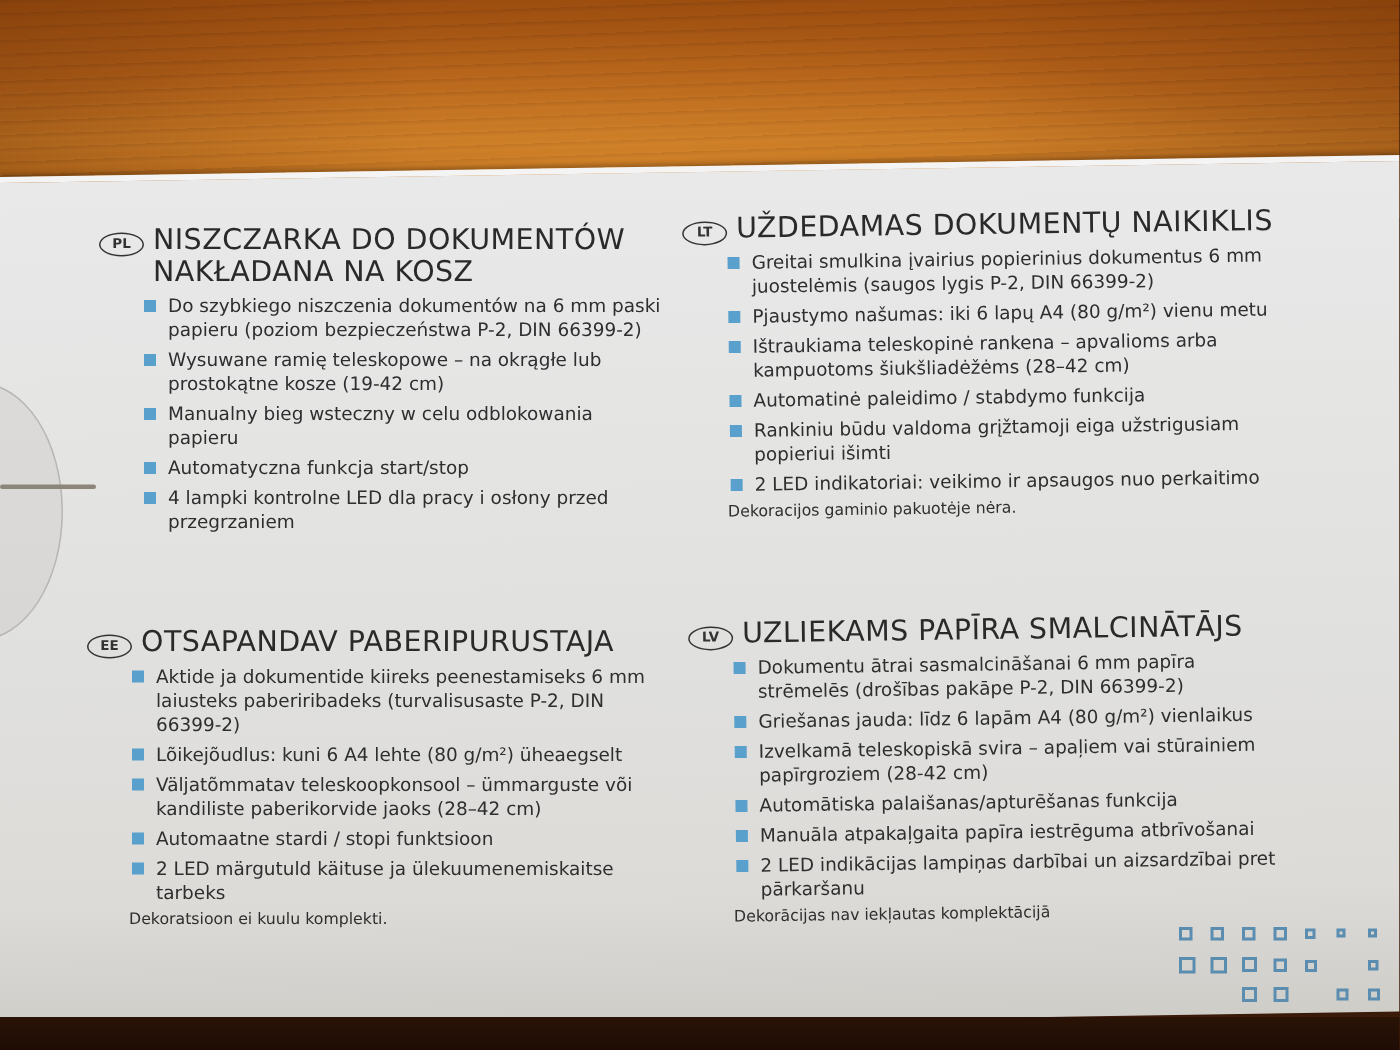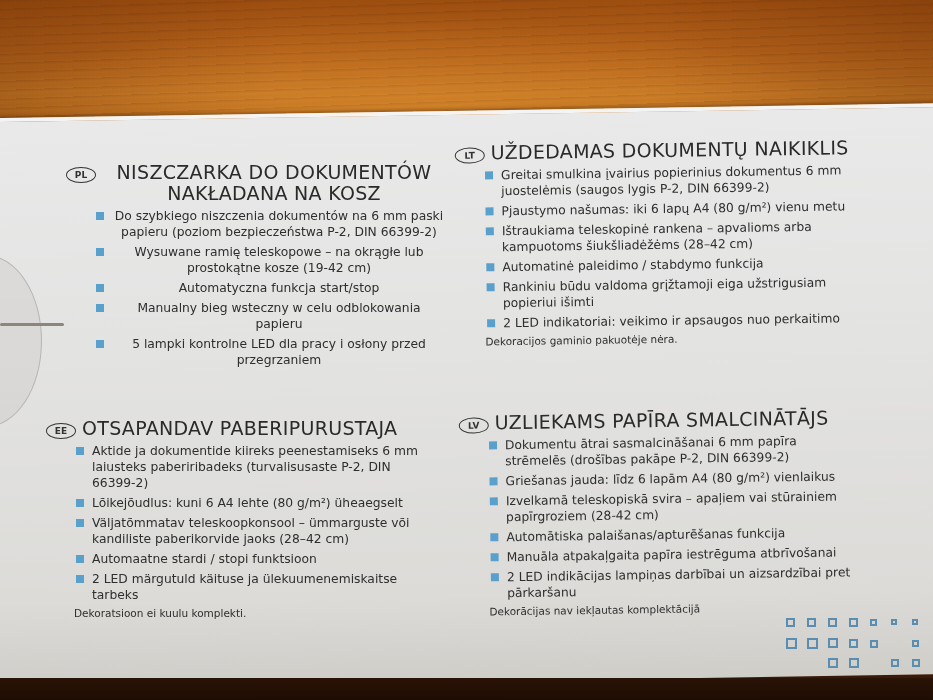--- a/index.html
+++ b/index.html
@@ -35,23 +35,23 @@
       position: absolute; left: -70px; top: 255px; width: 110px; height: 170px;
       border-radius: 50%;
       border: 1px solid #b8b6b2;
       background: rgba(200,198,194,0.35);
     }
     .left-slit {
       position: absolute; left: 0px; top: 323px; width: 64px; height: 3px;
       background: #8c857a; border-radius: 2px;
     }
     .section { position: absolute; color: #2b2b2b; }
-    .sec-pl { left: 66px; top: 162px; width: 380px; text-align: center; }
+    .sec-pl { left: 66px; top: 150px; width: 380px; }
     .sec-lt { left: 456px; top: 140px; width: 400px; transform: rotate(-0.8deg); }
-    .sec-ee { left: 46px; top: 418px; width: 380px; }
+    .sec-ee { left: 58px; top: 418px; width: 380px; }
     .sec-lv { left: 460px; top: 410px; width: 400px; transform: rotate(-0.8deg); }
     .title-row { display: flex; align-items: flex-start; }
     .lang-badge {
       display: inline-flex; align-items: center; justify-content: center;
       width: 28px; height: 14px; border: 1.2px solid #333; border-radius: 50%;
       font-size: 9px; font-weight: bold; margin-right: 6px; margin-top: 5px;
       flex: 0 0 auto; color: #333;
     }
     .title {
       font-size: 19px; line-height: 21px; letter-spacing: 0.3px; color: #2a2a2a;
@@ -83,23 +83,23 @@
 <div class="left-slit"></div>
 
 <div class="section sec-pl">
   <div class="title-row">
     <span class="lang-badge">PL</span>
     <span class="title">NISZCZARKA DO DOKUMENTÓW NAKŁADANA NA KOSZ</span>
   </div>
   <ul class="bullets">
     <li><span class="bullet-sq"></span><span>Do szybkiego niszczenia dokumentów na 6 mm paski papieru (poziom bezpieczeństwa P-2, DIN 66399-2)</span></li>
     <li><span class="bullet-sq"></span><span>Wysuwane ramię teleskopowe – na okrągłe lub prostokątne kosze (19-42 cm)</span></li>
+    <li><span class="bullet-sq"></span><span>Manualny bieg wsteczny w celu odblokowania papieru</span></li>
     <li><span class="bullet-sq"></span><span>Automatyczna funkcja start/stop</span></li>
-    <li><span class="bullet-sq"></span><span>Manualny bieg wsteczny w celu odblokowania papieru</span></li>
-    <li><span class="bullet-sq"></span><span>5 lampki kontrolne LED dla pracy i osłony przed przegrzaniem</span></li>
+    <li><span class="bullet-sq"></span><span>4 lampki kontrolne LED dla pracy i osłony przed przegrzaniem</span></li>
   </ul>
 </div>
 
 <div class="section sec-lt">
   <div class="title-row">
     <span class="lang-badge">LT</span>
     <span class="title">UŽDEDAMAS DOKUMENTŲ NAIKIKLIS</span>
   </div>
   <ul class="bullets">
     <li><span class="bullet-sq"></span><span>Greitai smulkina įvairius popierinius dokumentus 6 mm juostelėmis (saugos lygis P-2, DIN 66399-2)</span></li>

